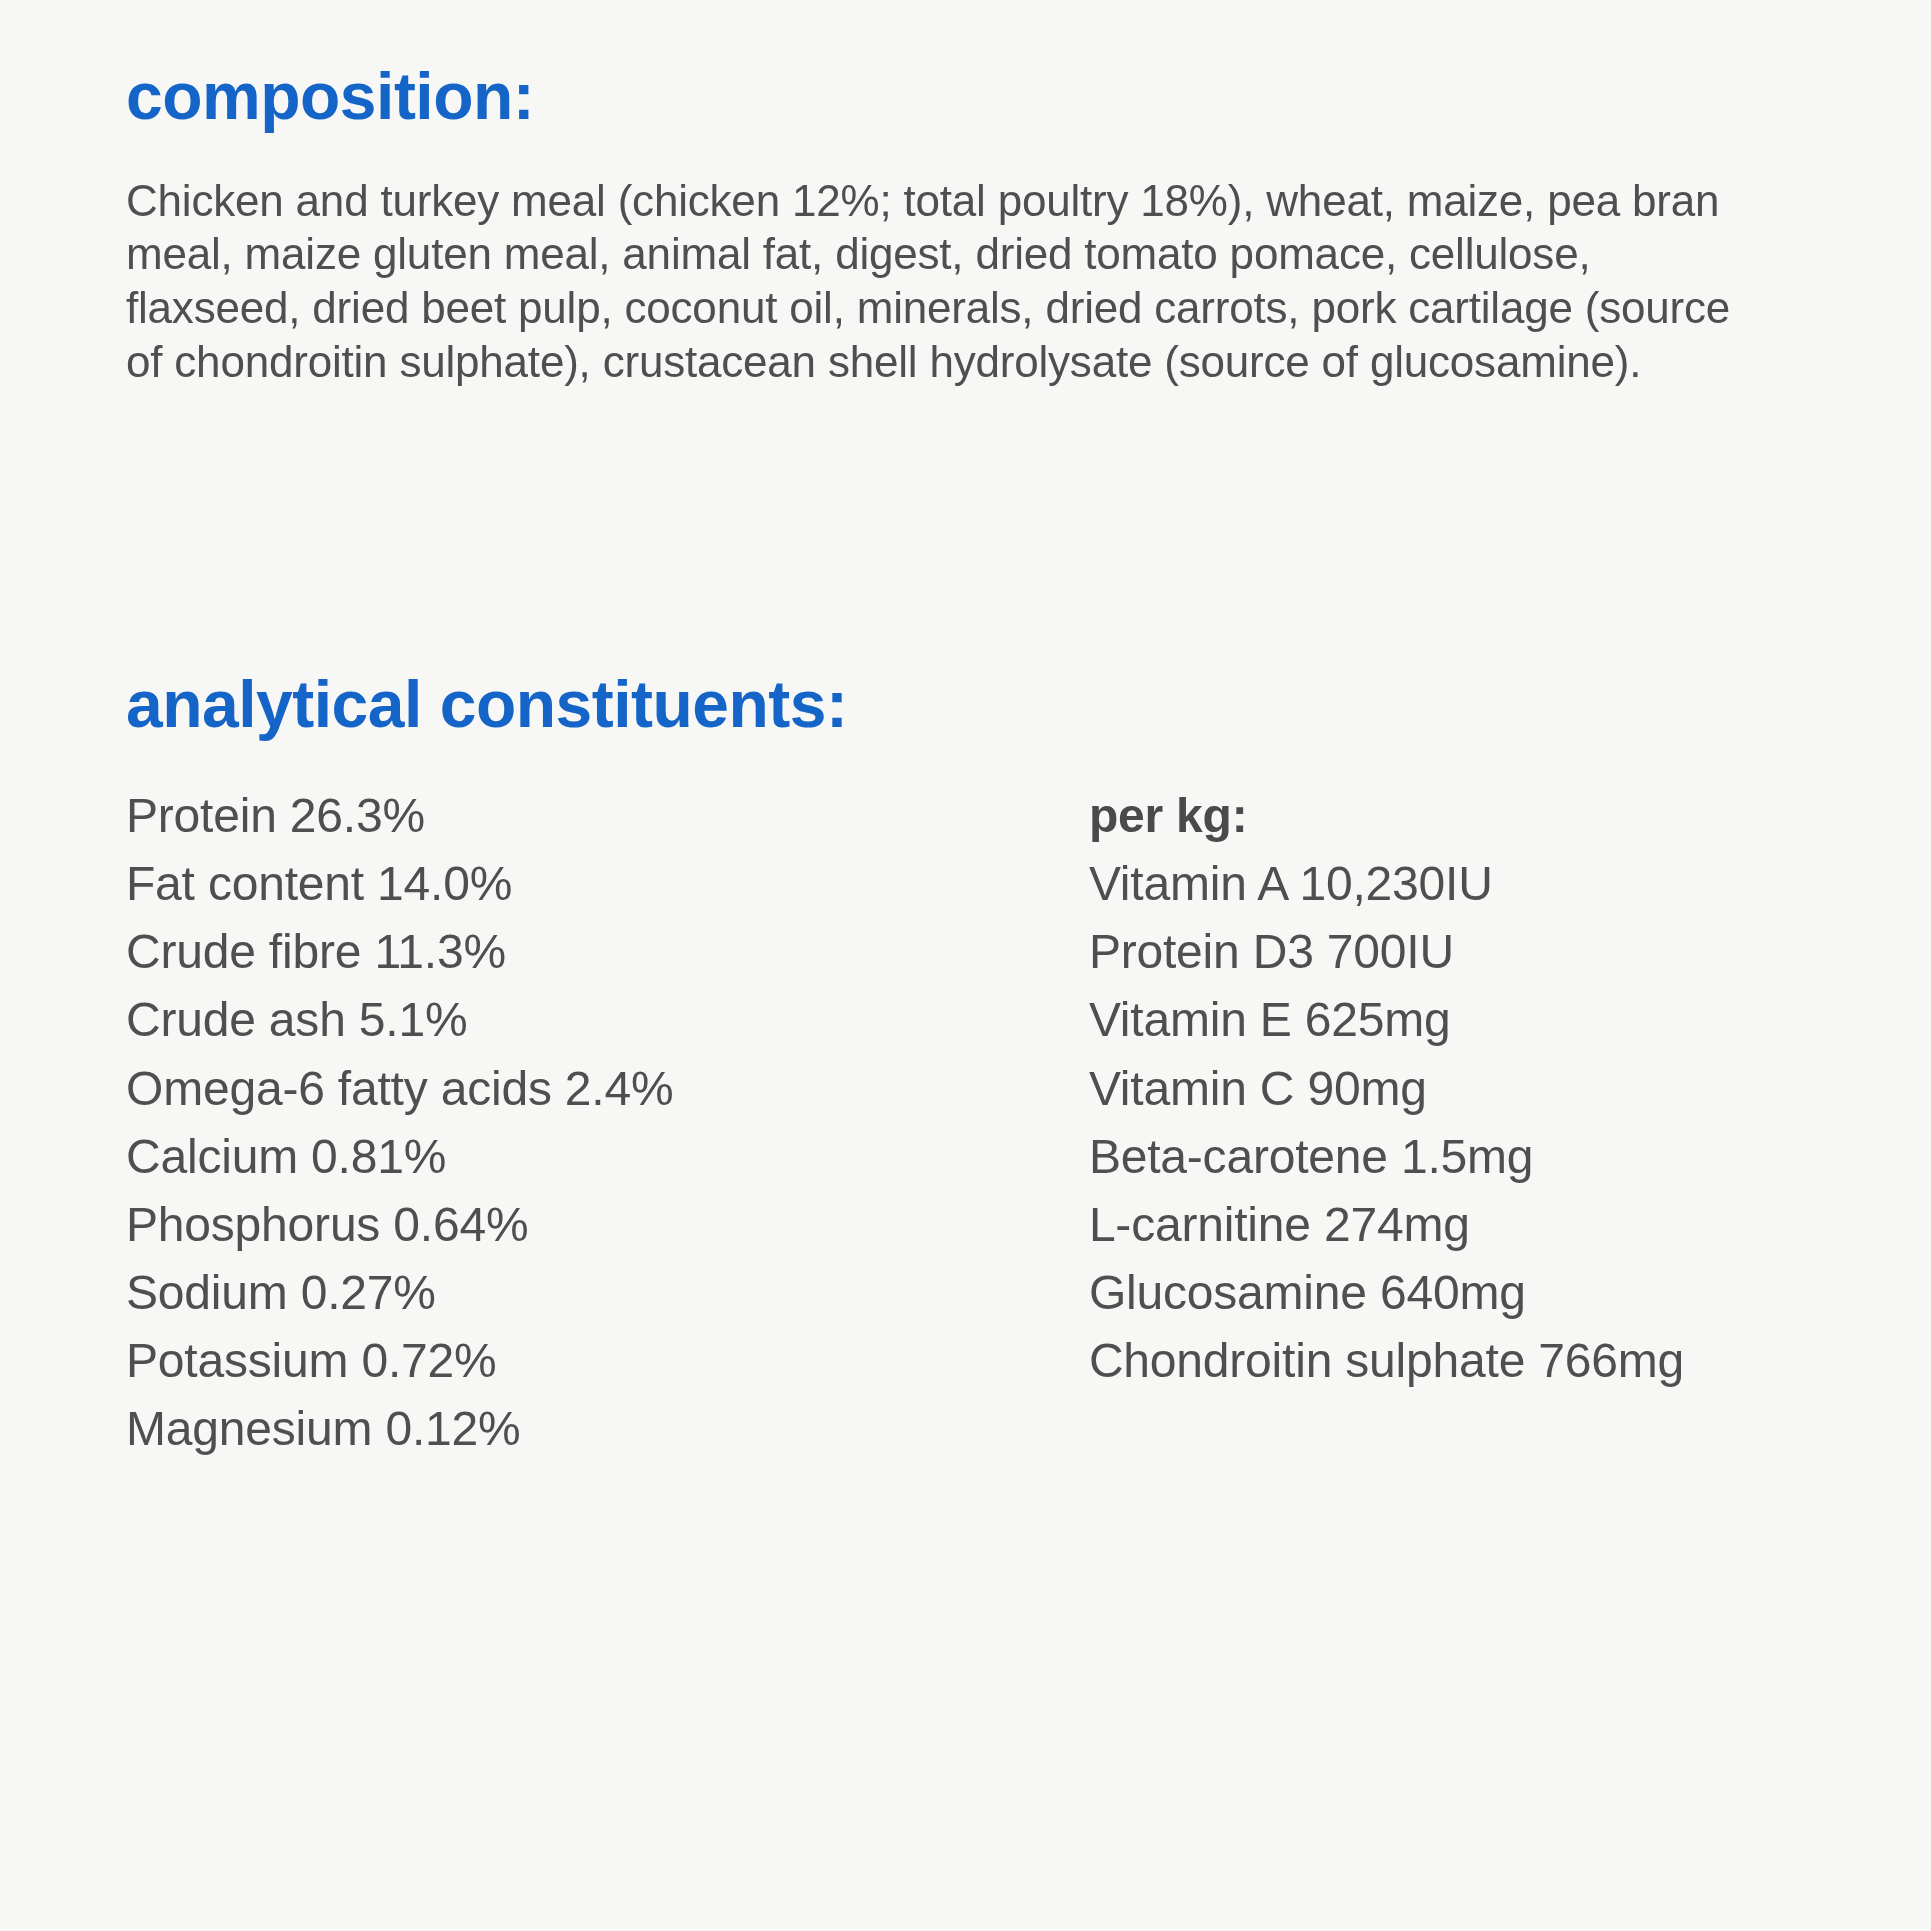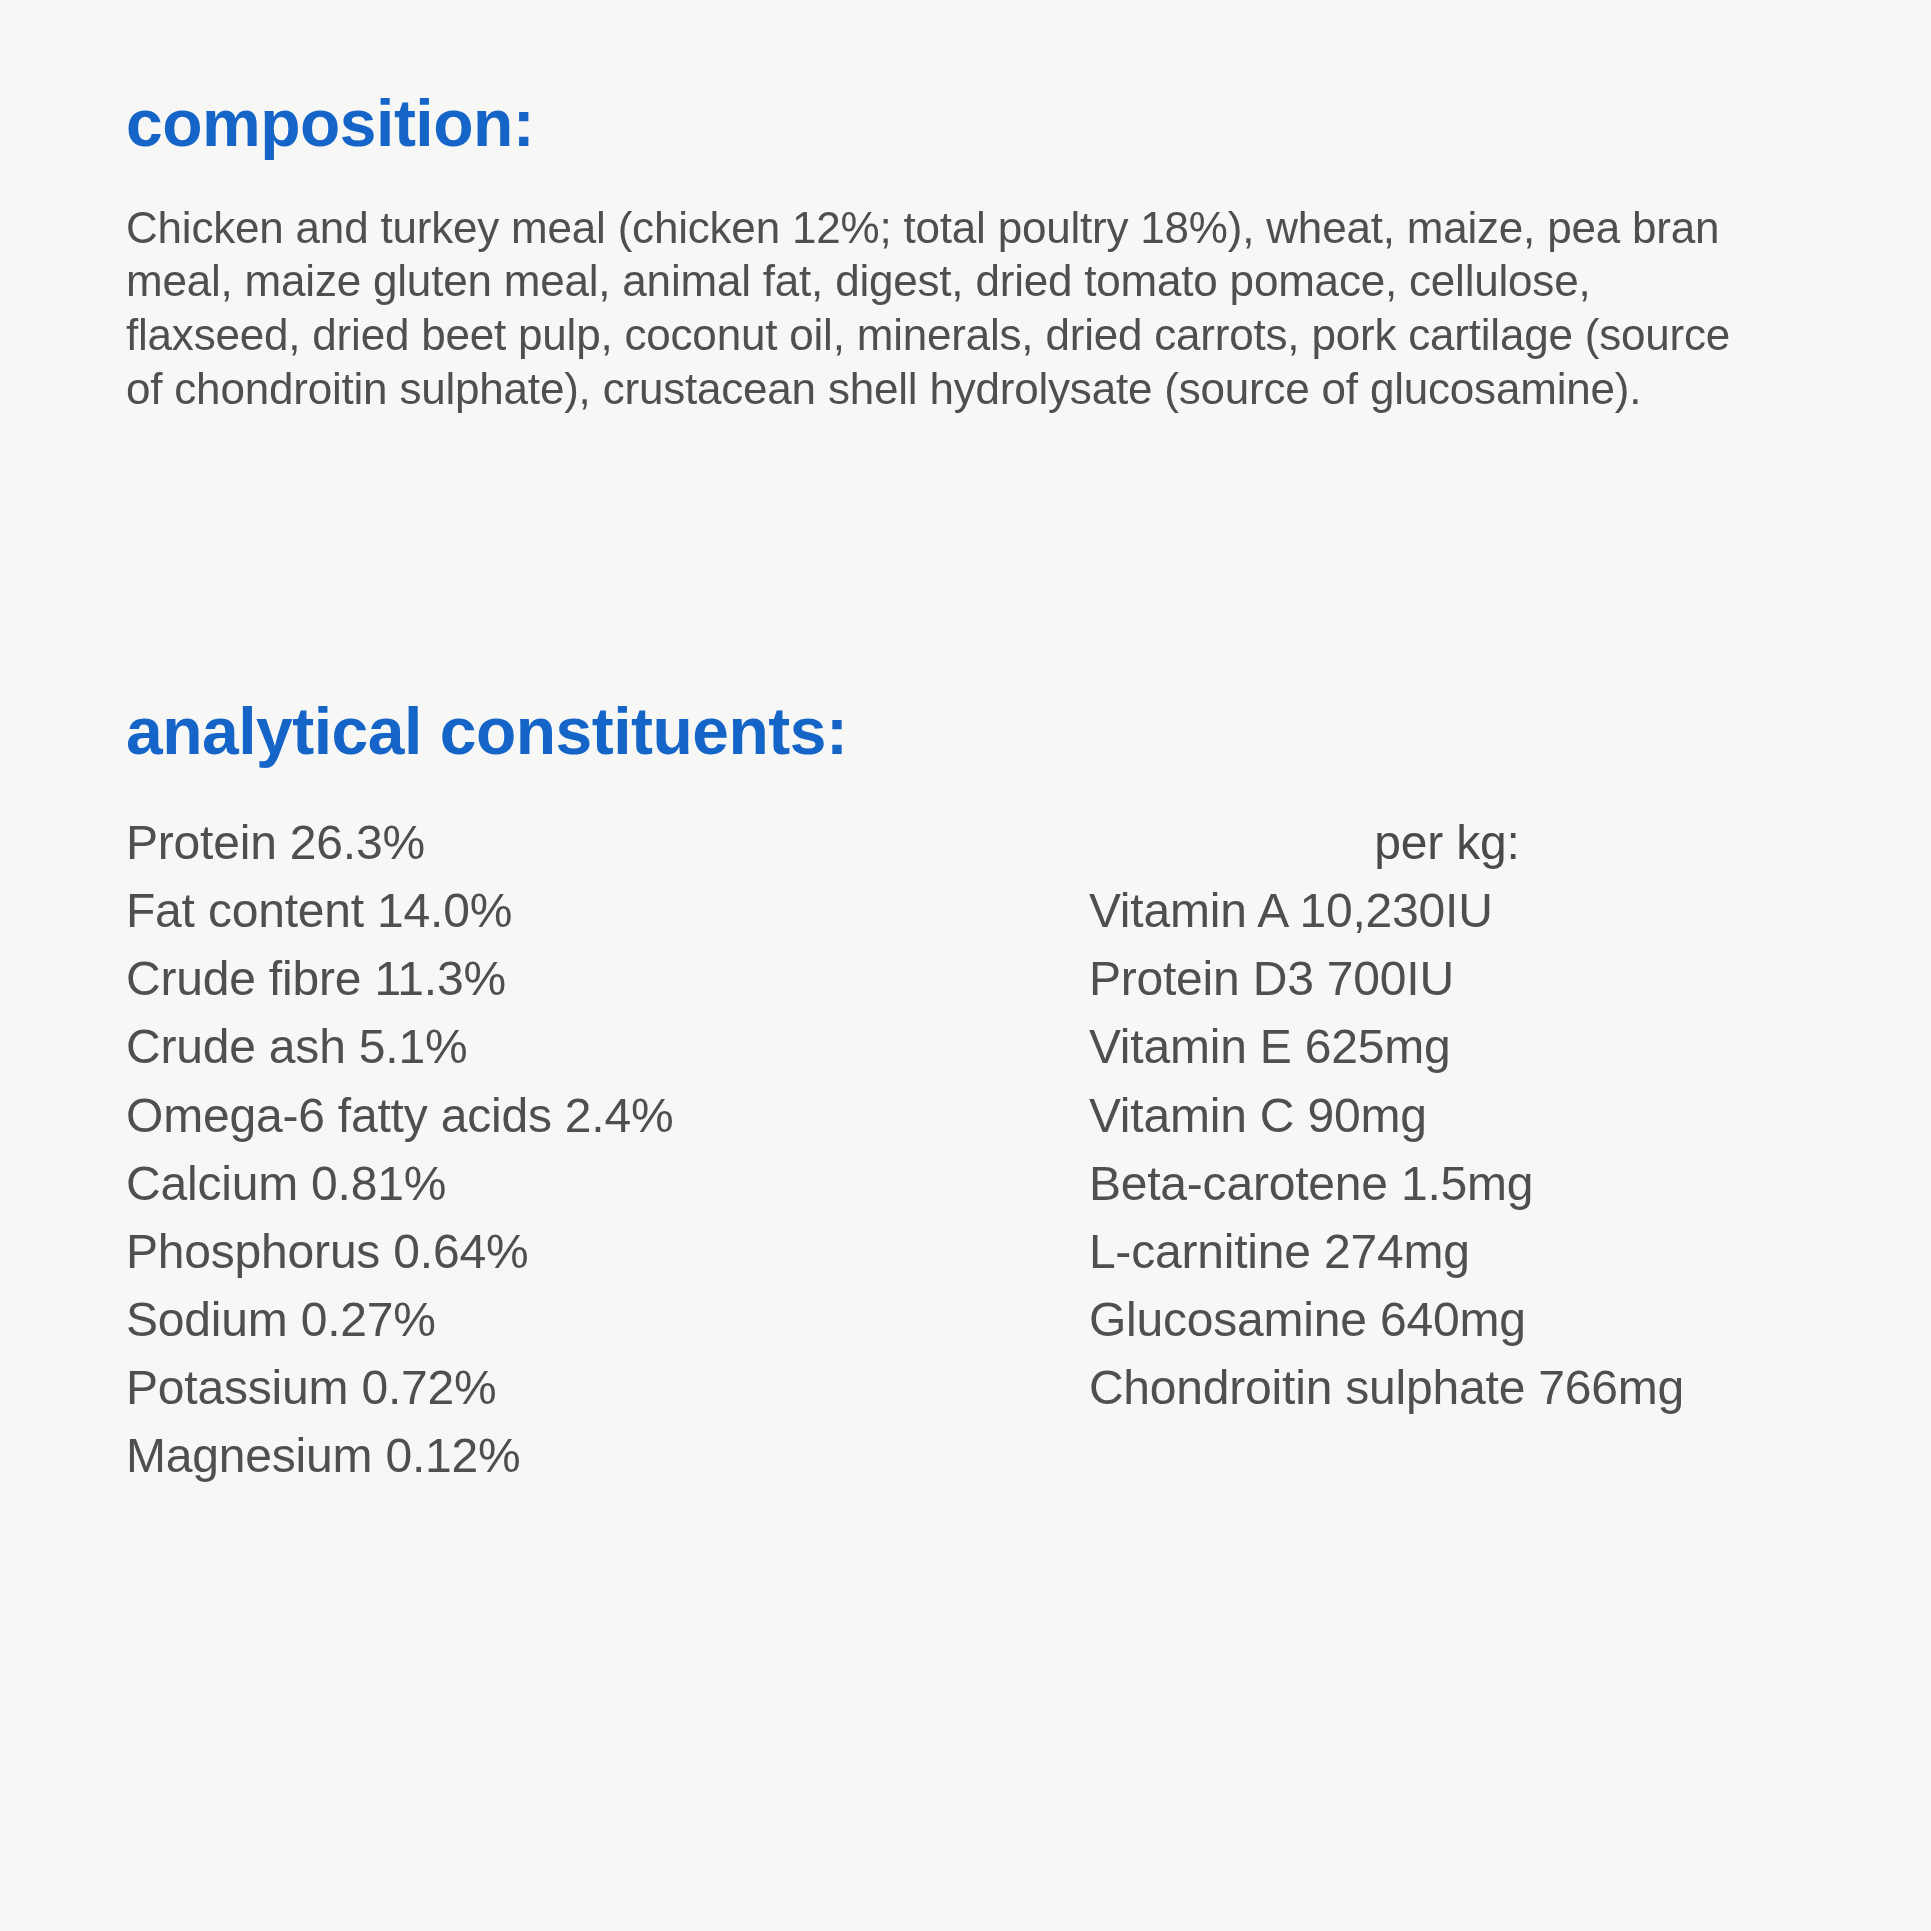--- a/index.html
+++ b/index.html
@@ -12,21 +12,21 @@
     background: #f7f7f5;
     font-family: "Liberation Sans", sans-serif;
     color: #4a4a4a;
     overflow: hidden;
   }
   .page {
     position: relative;
     width: 1931px;
     height: 1931px;
     box-sizing: border-box;
-    padding: 87px 126px 0 126px;
+    padding: 60px 126px 0 126px;
   }
   .section-title {
     font-size: 66px;
     font-weight: 800;
     color: #1565c8;
     letter-spacing: -0.5px;
     margin: 0 0 41px 0;
     line-height: 1.1;
   }
   .composition-body {
@@ -60,23 +60,22 @@
     width: 772px;
   }
   .row-line {
     font-size: 48px;
     line-height: 1.42;
     color: #4f4f4f;
     letter-spacing: -0.2px;
     white-space: pre-wrap;
   }
   .row-line.bold {
-    font-weight: 400;
+    font-weight: 700;
     color: #4a4a4a;
-    text-align: center;
   }
 </style>
 </head>
 <body>
 
 <div class="page">
 
   <h1 class="section-title">composition:</h1>
 
   <p class="composition-body">Chicken and turkey meal (chicken 12%; total poultry 18%), wheat, maize, pea bran meal, maize gluten meal, animal fat, digest, dried tomato pomace, cellulose, flaxseed, dried beet pulp, coconut oil, minerals, dried carrots, pork cartilage (source of chondroitin sulphate), crustacean shell hydrolysate (source of glucosamine).</p>

